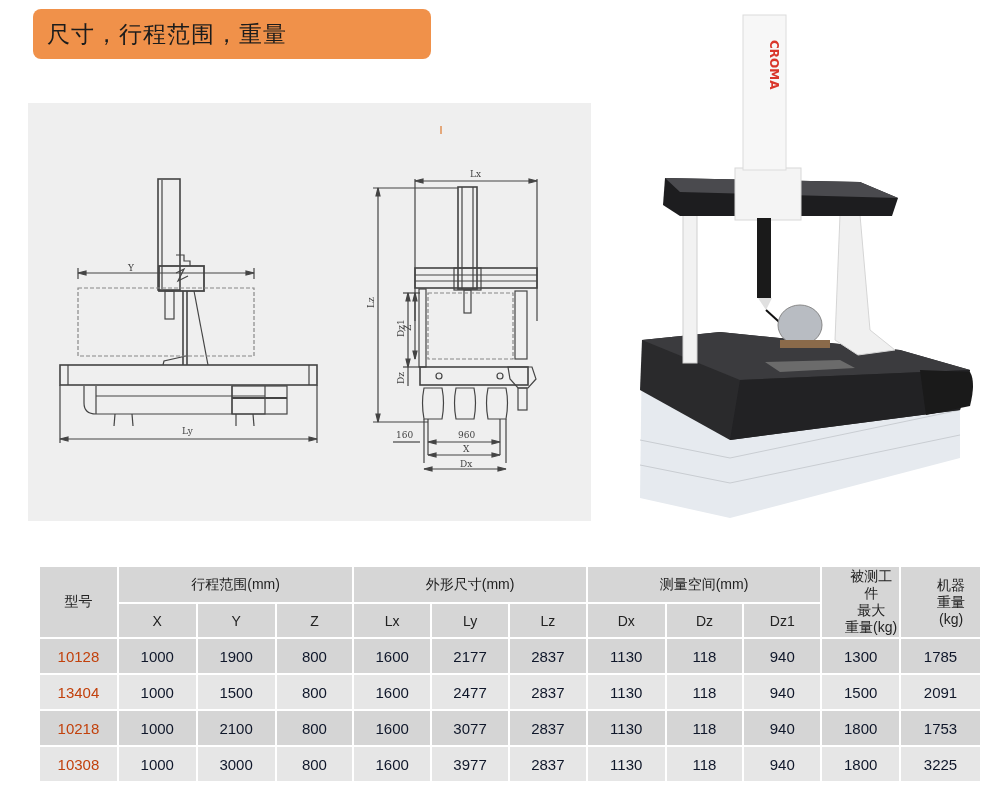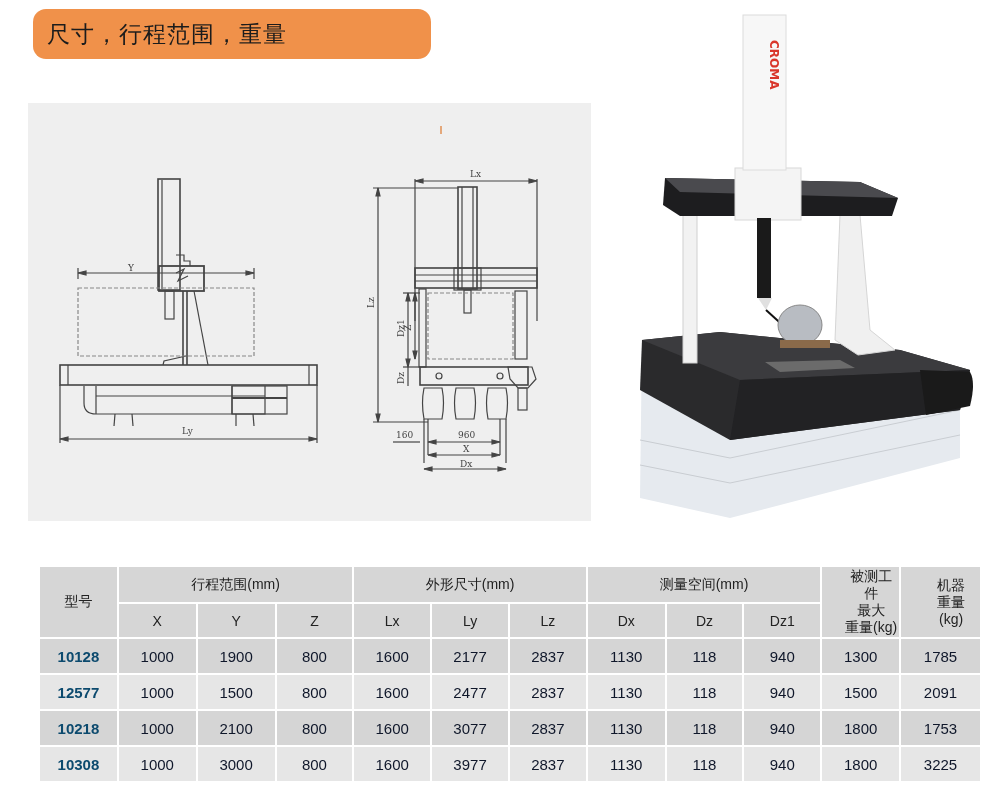--- a/index.html
+++ b/index.html
@@ -1,32 +1,32 @@
 <!DOCTYPE html>
 <html><head>
 <meta charset="utf-8">
 <style>
   html, body { margin:0; padding:0; }
   body { width:995px; height:791px; background:#ffffff; position:relative; overflow:hidden;
          font-family:"DejaVu Sans","Liberation Sans",sans-serif; }
   .title-bar { position:absolute; left:33px; top:9px; width:398px; height:50px;
-               background:#f0914a; border-radius:13px; }
+               background:#f0914a; border-radius:8px; }
   .title-bar span { position:absolute; left:14px; top:10px; font-size:23px; color:#1c1c1c; letter-spacing:1px; }
   .drawing-panel { position:absolute; left:28px; top:103px; width:563px; height:418px; background:#efefef; }
   .drawing-panel svg { position:absolute; left:0; top:0; }
   .photo { position:absolute; left:630px; top:10px; width:355px; height:515px; }
   table.spec { position:absolute; left:38px; top:565px; border-collapse:collapse; width:944px;
                font-family:"Liberation Sans","DejaVu Sans",sans-serif; color:#333; }
   table.spec th, table.spec td { border:2px solid #ffffff; text-align:center; padding:0; }
   table.spec th { background:#d6d6d6; font-weight:normal; font-size:14px; color:#222; }
   table.spec tr.h1 th { height:35px; }
   table.spec tr.h2 th { height:33px; }
   table.spec th.multi { font-size:14px; line-height:17px;padding-left:21px; }
   table.spec td { font-size:15px; height:34px; color:#0f172a; }
-  table.spec td.model { color:#0c4a6e;font-weight:bold; }
+  table.spec td.model { color:#c2410c; }
   table.spec tr.odd td { background:#d5d5d5; }
   table.spec tr.even td { background:#e6e6e6; }
 </style>
 </head>
 <body>
 
 <div class="title-bar">
   <span>尺寸，行程范围，重量</span>
 </div>
 
@@ -250,21 +250,21 @@
     <td>1600</td>
     <td>2177</td>
     <td>2837</td>
     <td>1130</td>
     <td>118</td>
     <td>940</td>
     <td>1300</td>
     <td>1785</td>
   </tr>
   <tr class="even">
-    <td class="model">12577</td>
+    <td class="model">13404</td>
     <td>1000</td>
     <td>1500</td>
     <td>800</td>
     <td>1600</td>
     <td>2477</td>
     <td>2837</td>
     <td>1130</td>
     <td>118</td>
     <td>940</td>
     <td>1500</td>

